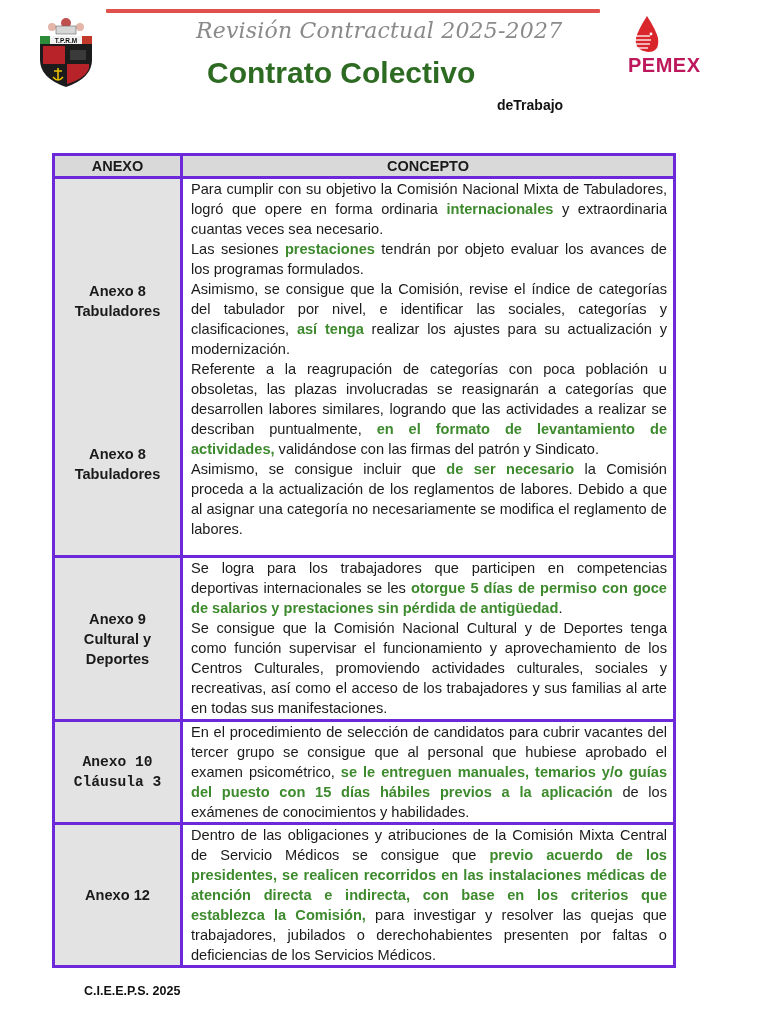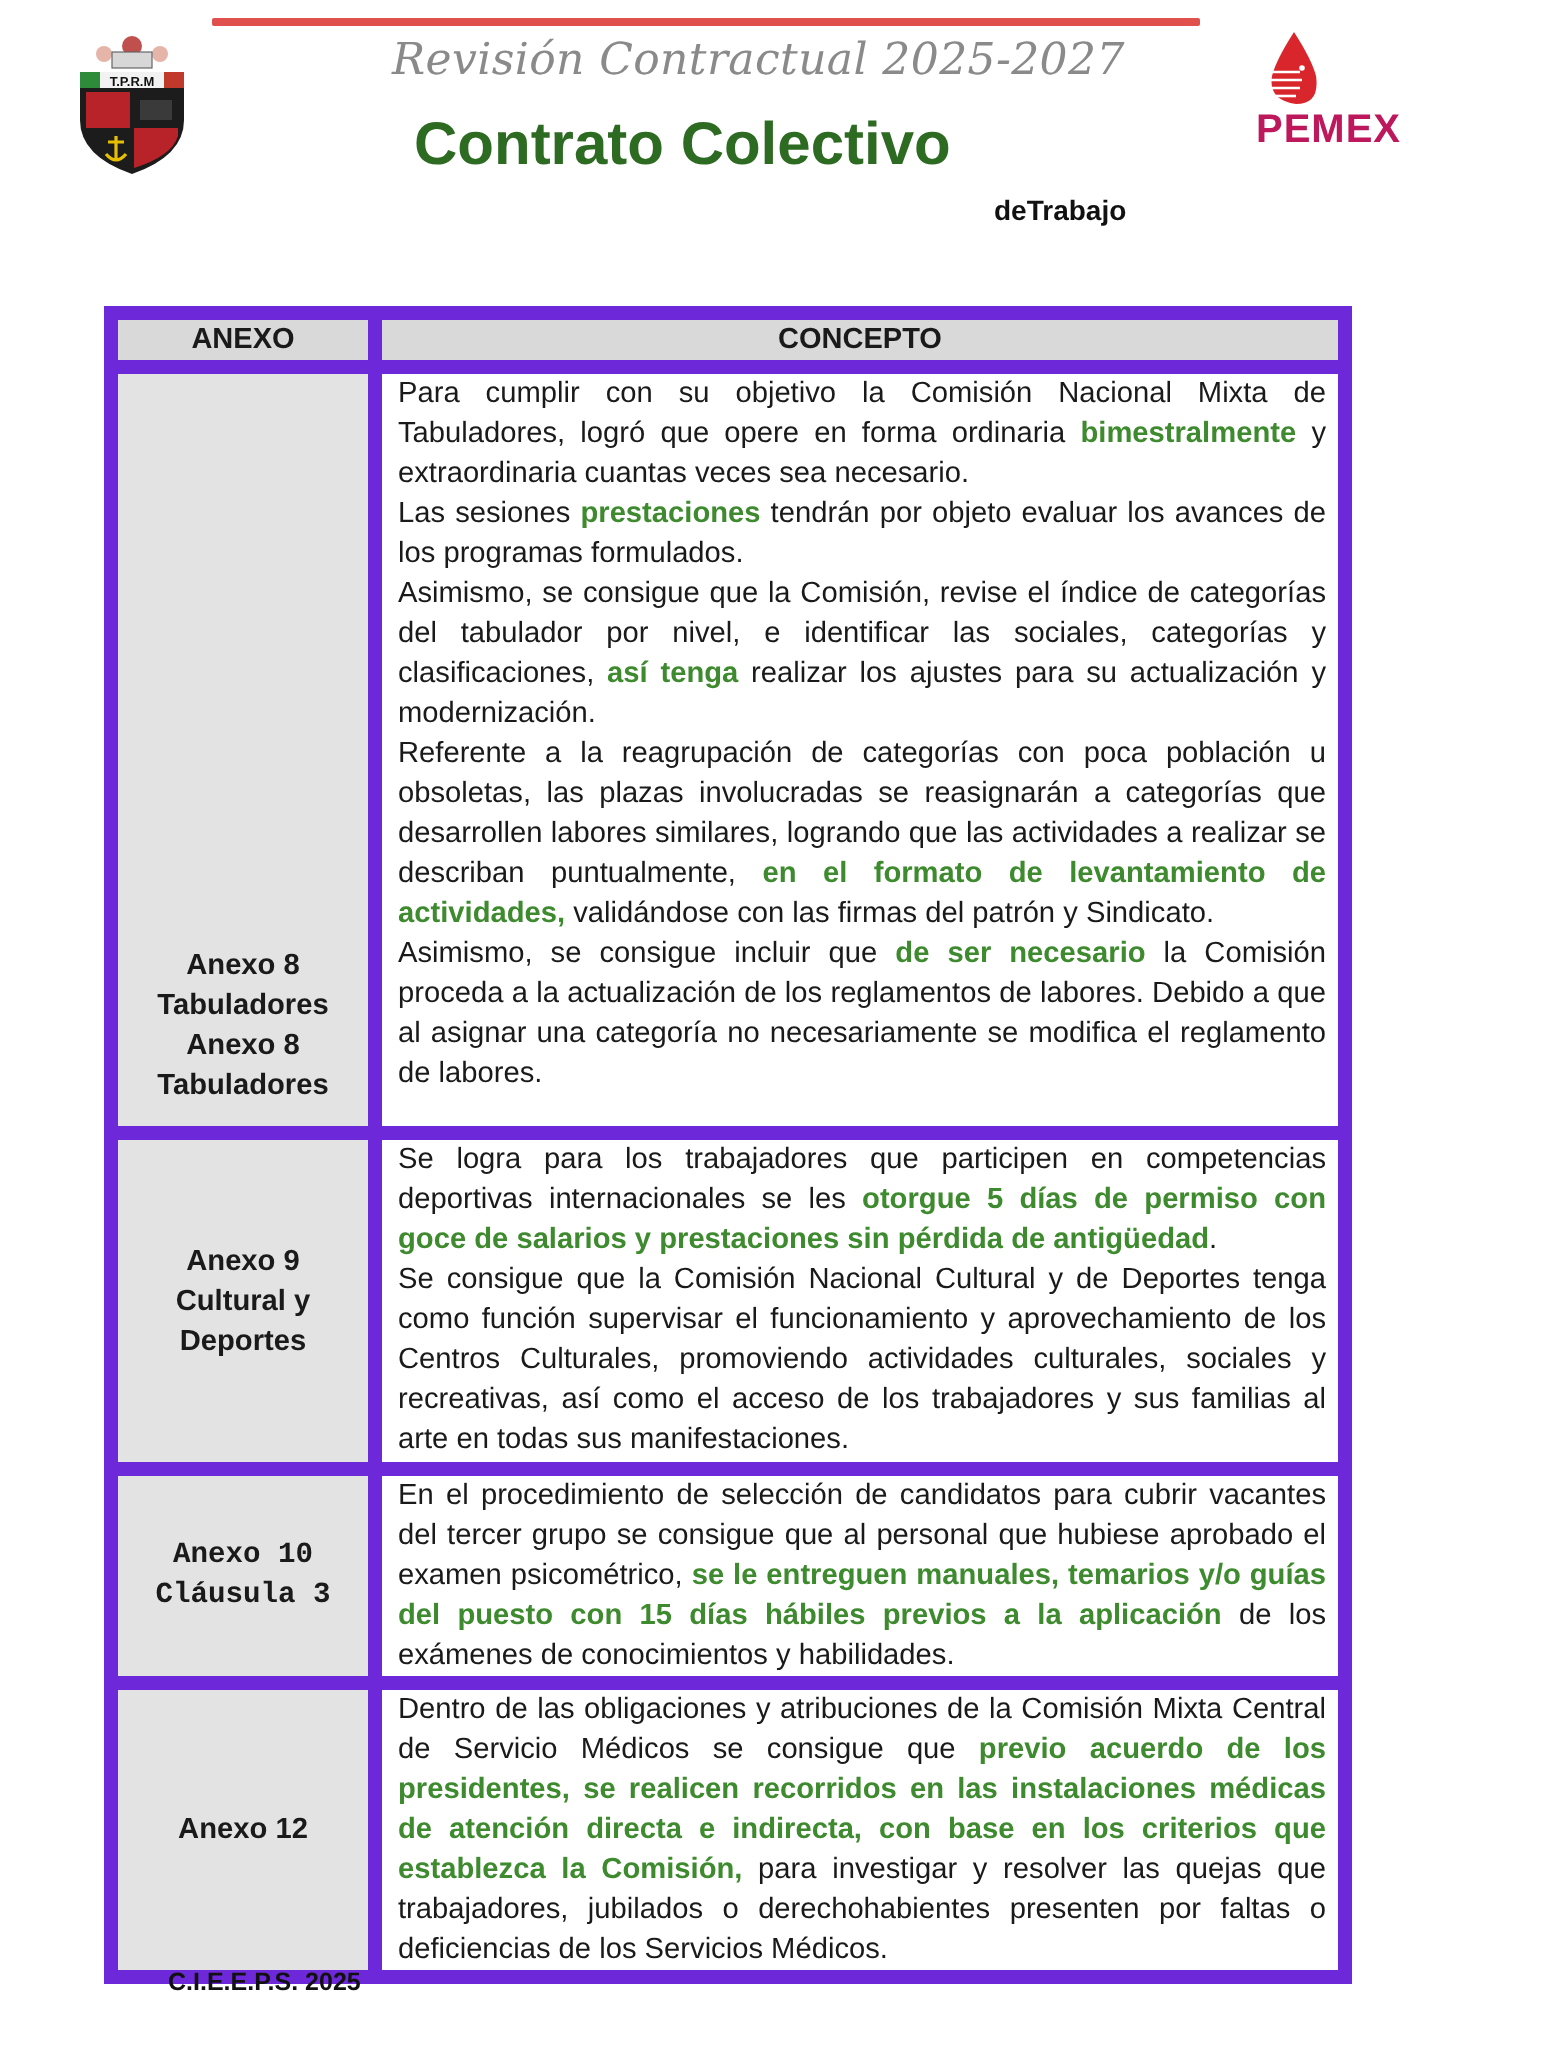--- a/index.html
+++ b/index.html
@@ -12,21 +12,21 @@
   .pemex { position: absolute; left: 600px; top: 14px; width: 96px; height: 64px; }
   .pemex-word { position: absolute; left: 604px; top: 54px; font-weight: bold; font-size: 20px; color: #be185d; letter-spacing: 0.5px; margin-left: 24px; }
   .revision { position: absolute; left: 196px; top: 18px; font-family: "DejaVu Serif", serif; font-style: italic; font-size: 22px; color: #8a8a8a; letter-spacing: 0.2px; }
   .title { position: absolute; left: 207px; top: 56px; font-weight: bold; font-size: 30px; color: #2e6b22; }
   .subtitle { position: absolute; left: 497px; top: 97px; font-weight: bold; font-size: 14px; color: #111; }
 
   table.main {
     position: absolute; left: 52px; top: 153px; width: 624px;
     border-collapse: collapse; font-size: 14.6px; line-height: 20px;
   }
-  table.main th, table.main td { border: 7px solid #6d28d9; }
+  table.main th, table.main td { border: 3px solid #6d28d9; }
   table.main th {
     background: #d9d9d9; font-weight: bold; font-size: 14.5px; height: 19px; padding: 0; text-align: center;
   }
   table.main td.anexo {
     width: 121px; background: #e3e3e3; font-weight: bold; text-align: center; vertical-align: middle; padding: 0 2px; line-height: 20px;
   }
   table.main td.concepto { text-align: justify; padding: 0 6px 0 8px; vertical-align: top; background: #ffffff; }
   .para { margin: 0; }
   .hl { color: #3e8a2e; font-weight: bold; }
   .anexo-split { display: flex; flex-direction: column; justify-content: space-around; height: 100%; }
@@ -72,33 +72,33 @@
 <table class="main">
   <thead>
     <tr>
       <th>ANEXO</th>
       <th>CONCEPTO</th>
     </tr>
   </thead>
   <tbody id="tbody">
       <tr>
         <td class="anexo" style="height: 376px;">
-          <div class="anexo-split" style="height: 326px; padding-top: 30px; justify-content: flex-end;">
+          <div class="anexo-split" style="height: 326px; padding-top: 30px;">
             <div>
               <div>Anexo 8</div>
               <div>Tabuladores</div>
             </div>
             <div>
               <div>Anexo 8</div>
               <div>Tabuladores</div>
             </div>
           </div>
         </td>
         <td class="concepto">
-          <p class="para"><span>Para cumplir con su objetivo la Comisión Nacional Mixta de Tabuladores, logró que opere en forma ordinaria </span><span class="hl">bimestralmente</span><span> y extraordinaria cuantas veces sea necesario.</span></p>
+          <p class="para"><span>Para cumplir con su objetivo la Comisión Nacional Mixta de Tabuladores, logró que opere en forma ordinaria </span><span class="hl">internacionales</span><span> y extraordinaria cuantas veces sea necesario.</span></p>
           <p class="para"><span>Las sesiones </span><span class="hl">prestaciones</span><span> tendrán por objeto evaluar los avances de los programas formulados.</span></p>
           <p class="para"><span>Asimismo, se consigue que la Comisión, revise el índice de categorías del tabulador por nivel, e identificar las sociales, categorías y clasificaciones, </span><span class="hl">así tenga</span><span> realizar los ajustes para su actualización y modernización.</span></p>
           <p class="para"><span>Referente a la reagrupación de categorías con poca población u obsoletas, las plazas involucradas se reasignarán a categorías que desarrollen labores similares, logrando que las actividades a realizar se describan puntualmente, </span><span class="hl">en el formato de levantamiento de actividades,</span><span> validándose con las firmas del patrón y Sindicato.</span></p>
           <p class="para"><span>Asimismo, se consigue incluir que </span><span class="hl">de ser necesario</span><span> la Comisión proceda a la actualización de los reglamentos de labores. Debido a que al asignar una categoría no necesariamente se modifica el reglamento de labores.</span></p>
         </td>
       </tr>
       <tr>
         <td class="anexo" style="height: 161px;">
           <div class="anexo-split">
             <div>

